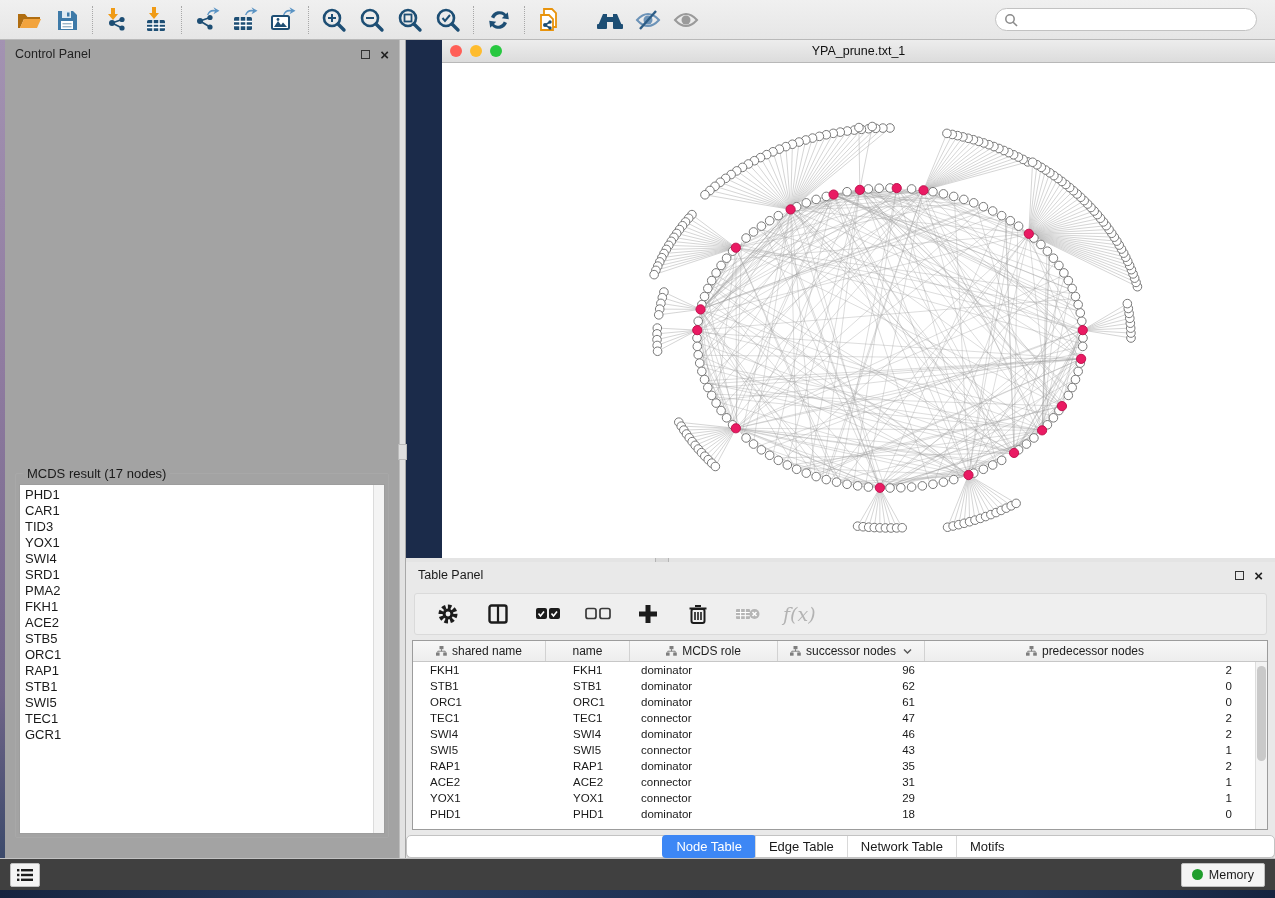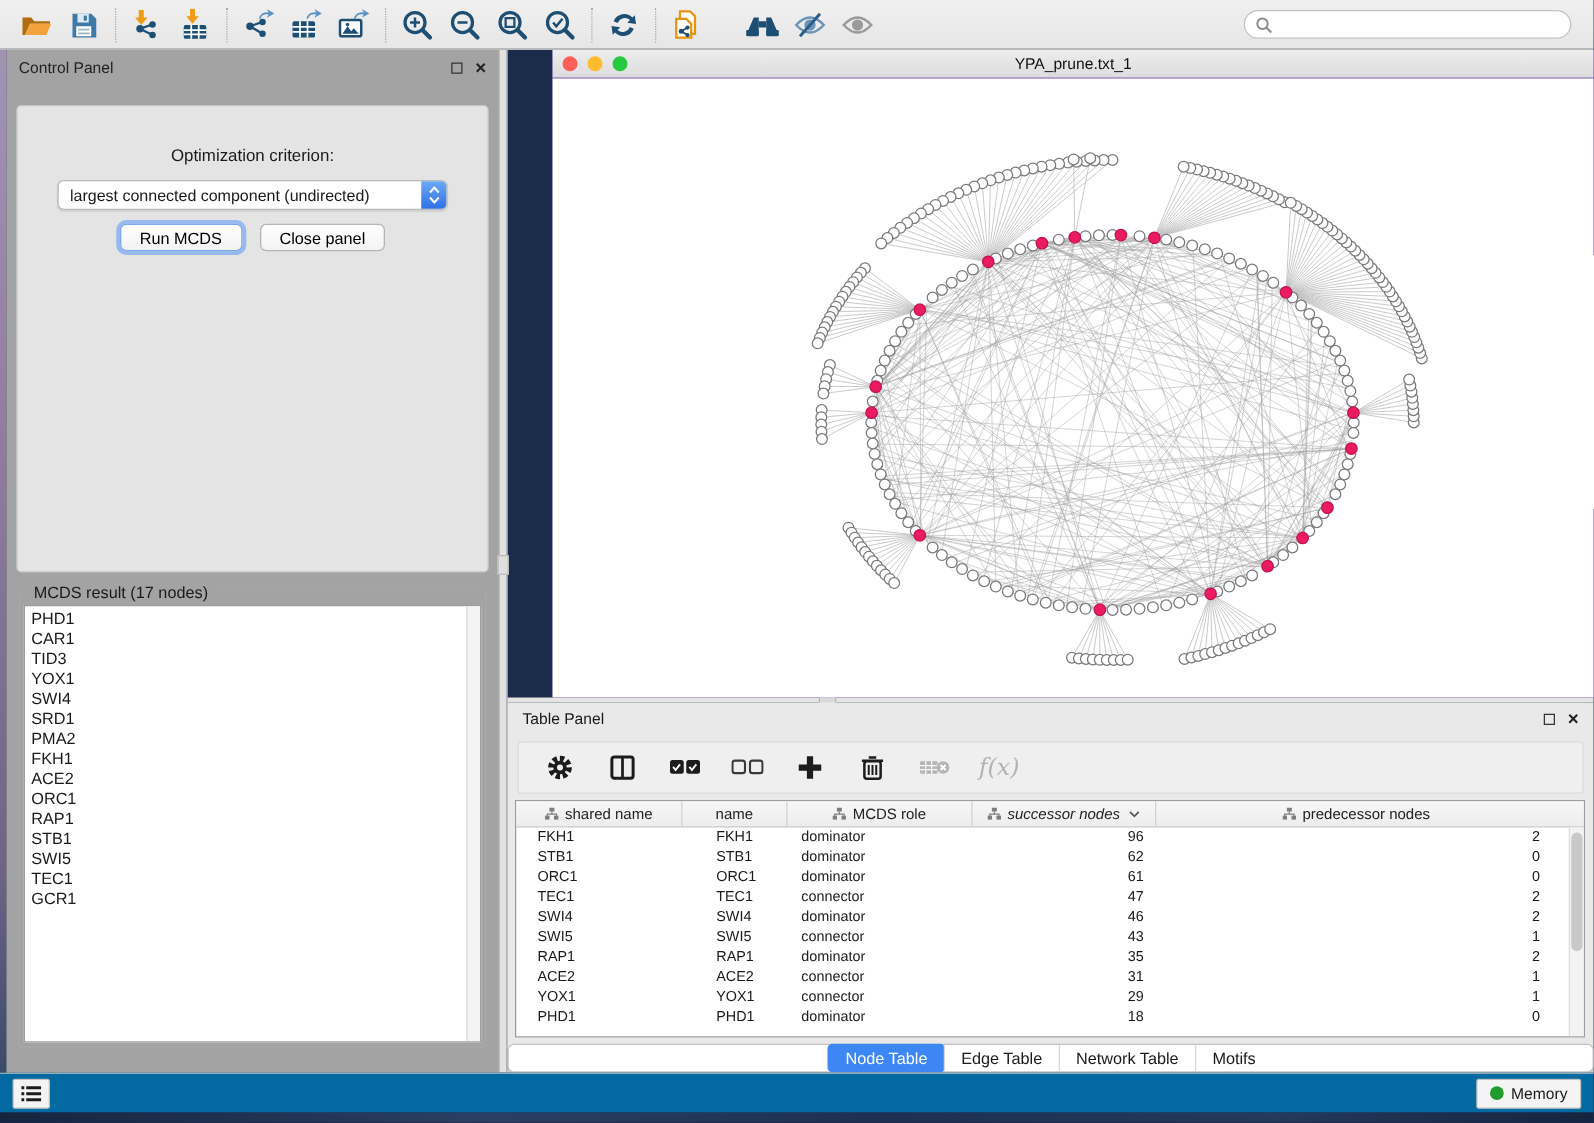--- a/index.html
+++ b/index.html
@@ -61,21 +61,21 @@
   .result-list .item { font-size:13px; line-height:16px; }
   .list-scroll { position:absolute; right:0; top:0; bottom:0; width:11px; background:#f4f4f4; border-left:1px solid #dcdcdc; }
 
   
   .v-splitter { position:absolute; left:400px; top:40px; width:6px; bottom:40px; background:#e2e2e2; border-right:1px solid #a8a8a8; }
   .v-handle { position:absolute; top:404px; left:-2px; width:9px; height:16px; background:#dedede; border:1px solid #bbb; }
   .h-splitter { position:absolute; left:406px; right:0; top:558px; height:4px; background:#e4e4e4; }
   .h-handle { position:absolute; left:249px; top:-4px; width:14px; height:10px; background:#d9d9d9; border:1px solid #b5b5b5; }
 
   
-  .network-window { position:absolute; left:406px; top:40px; right:0; height:518px; background:#6d28d9;margin-left:36px; }
+  .network-window { position:absolute; left:406px; top:40px; right:0; height:518px; background:#0369a1;margin-left:36px; }
   .nw-titlebar { height:23px; background:linear-gradient(#ededed,#dcdcdc); border-bottom:1px solid #b8b8b8;
     display:flex; align-items:center; padding:0 8px; position:relative; }
   .traffic { display:flex; gap:8px; }
   .light { width:12px; height:12px; border-radius:50%; }
   .nw-title { position:absolute; left:0; right:0; text-align:center; font-size:12.5px; color:#111; }
   .nw-canvas { position:absolute; top:23px; left:0; right:0; bottom:0; background:#fff; }
 
   
   .table-panel { position:absolute; left:406px; top:562px; right:0; bottom:40px; background:#e9e9e9; }
   .tp-header { height:26px; display:flex; align-items:center; padding:0 12px; }
@@ -90,28 +90,28 @@
   .nt-hcell { display:flex; align-items:center; justify-content:center; gap:5px; font-size:12px; color:#222;
     border-right:1px solid #d2d2d2; position:relative; }
   .nt-hcell .sort { margin-left:2px; }
   .nt-row { display:flex; height:16px; align-items:center; }
   .nt-cell { font-size:11.5px; white-space:nowrap; overflow:hidden; }
   .c0 { width:133px; padding-left:17px; }
   .c1 { width:84px;  padding-left:27px; }
   .c2 { width:148px; padding-left:11px; }
   .c3 { width:147px; text-align:right; padding-right:10px; }
   .c4 { width:320px; text-align:right; padding-right:13px; }
-  .h0 { width:133px; } .h1 { width:84px; } .h2 { width:148px; } .h3 { width:147px;font-style:italic; } .h4 { width:320px; border-right:none; }
+  .h0 { width:133px; } .h1 { width:84px; } .h2 { width:148px; } .h3 { width:147px; } .h4 { width:320px; border-right:none; }
   .nt-scroll { position:absolute; right:0; top:21px; bottom:0; width:12px; background:#f3f3f3; border-left:1px solid #ddd; }
   .nt-thumb { position:absolute; left:1px; right:1px; top:4px; height:95px; background:#c9c9c9; border-radius:5px; }
 
   .tp-tabs { position:absolute; left:0; right:0; top:273px; display:flex; justify-content:center; }
 
   
-  .status-bar { position:absolute; left:0; right:0; bottom:8px; height:32px; background:#0369a1; border-top:1px solid #c2c2c2;
+  .status-bar { position:absolute; left:0; right:0; bottom:8px; height:32px; background:#404040; border-top:1px solid #c2c2c2;
     display:flex; align-items:center; padding:0 10px; }
   .sb-btn { width:30px; height:24px; background:#f4f4f4; border:1px solid #c0c0c0; border-radius:2px;
     display:flex; align-items:center; justify-content:center; }
   .memory-btn { margin-left:auto; height:24px; padding:0 10px; background:#f4f4f4; border:1px solid #c0c0c0; border-radius:2px;
     display:flex; align-items:center; gap:6px; font-size:12.5px; }
   .mem-dot { width:11px; height:11px; border-radius:50%; background:#1f9d2c; }
 </style>
 </head>
 <body>
 
@@ -264,52 +264,35 @@
 <div class="control-panel">
   <div class="cp-header">
     <span class="cp-title">Control Panel</span>
     <span class="win-btns">
       <span class="float-btn"></span>
       <span class="close-btn">×</span>
     </span>
   </div>
 
 
-  <div class="cp-box">
-    <div class="crit-label">Optimization criterion:</div>
-    <div class="popup">
-      <span class="popup-text">largest connected component (undirected)</span>
-      <span class="popup-stepper">
-        <svg width="9" height="6" viewBox="0 0 9 6">
-            <path d="M1 5 L4.5 1 L8 5" fill="none" stroke="#fff" stroke-width="1.6"></path>
-          </svg>
-        <svg width="9" height="6" viewBox="0 0 9 6">
-            <path d="M1 1 L4.5 5 L8 1" fill="none" stroke="#fff" stroke-width="1.6"></path>
-          </svg>
-      </span>
-    </div>
-    <div class="btn-row">
-      <button class="mac-btn focused">Run MCDS</button>
-      <button class="mac-btn">Close panel</button>
-    </div>
-  </div>
 
   <fieldset class="mcds-result">
     <legend>MCDS result (17 nodes)</legend>
     <div class="result-list">
       <div id="mcds-items">
           <div class="item">PHD1</div>
           <div class="item">CAR1</div>
           <div class="item">TID3</div>
           <div class="item">YOX1</div>
           <div class="item">SWI4</div>
           <div class="item">SRD1</div>
           <div class="item">PMA2</div>
           <div class="item">FKH1</div>
           <div class="item">ACE2</div>
+          <div class="item">STB5</div>
           <div class="item">ORC1</div>
           <div class="item">RAP1</div>
           <div class="item">STB1</div>
           <div class="item">SWI5</div>
           <div class="item">TEC1</div>
           <div class="item">GCR1</div>
         </div>
       <div class="list-scroll"></div>
     </div>
   </fieldset>

